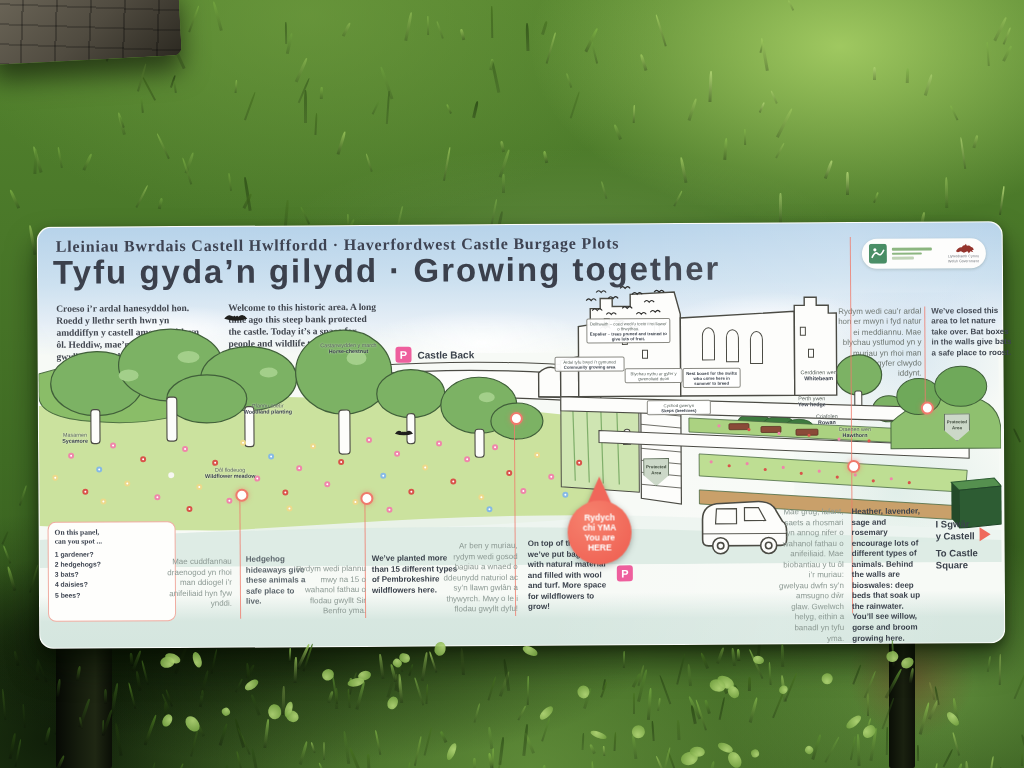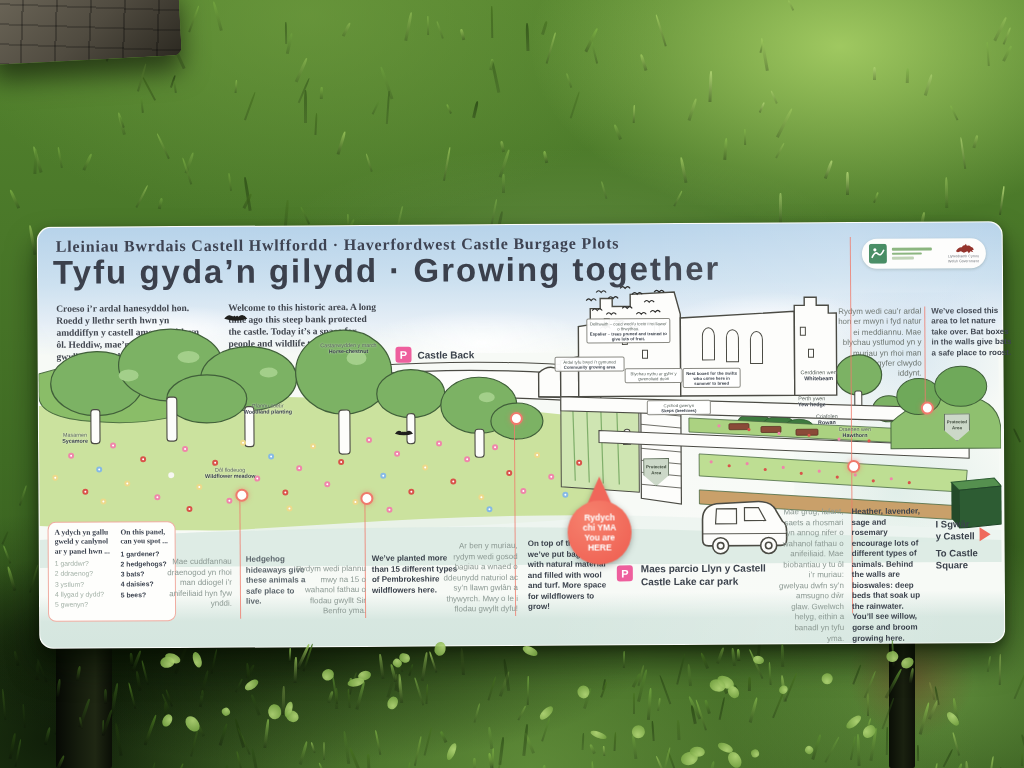--- a/index.html
+++ b/index.html
@@ -772,46 +772,32 @@
   <div class="ring" style="left:196px;top:262px"></div>
   <div class="ring" style="left:321px;top:266px"></div>
   <div class="ring" style="left:471px;top:187px"></div>
   <div class="ring" style="left:808px;top:237px"></div>
   <div class="ring" style="left:882px;top:179px"></div>
 
   <div class="pmark" style="left:357px;top:121px">P</div>
   <div class="maplbl" style="left:379px;top:124px">Castle Back</div>
 
   <div class="pmark" style="left:577px;top:341px">P</div>
-  <div class="maplbl" style="left:601px;top:339px;width:150px">
-    <span style="display:block">Maes parcio Llyn y Castell</span>
-    <span style="display:block">Castle Lake car park</span>
-  </div>
 
   <div class="drop">
     <div class="pt"></div>
     <div class="circ">
       <span>Rydych</span>
       <span>chi YMA</span>
       <span>You are</span>
       <span>HERE</span>
     </div>
   </div>
 
   <div class="spot">
-    <div style="width:62px">
-      <h4>A ydych yn gallu gweld y canlynol ar y panel hwn ...</h4>
-      <ol class="wl">
-        <li>1 garddwr?</li>
-        <li>2 ddraenog?</li>
-        <li>3 ystlum?</li>
-        <li>4 llygad y dydd?</li>
-        <li>5 gwenyn?</li>
-      </ol>
-    </div>
     <div style="width:50px">
       <h4>On this panel, can you spot ...</h4>
       <ol class="el">
         <li>1 gardener?</li>
         <li>2 hedgehogs?</li>
         <li>3 bats?</li>
         <li>4 daisies?</li>
         <li>5 bees?</li>
       </ol>
     </div>

